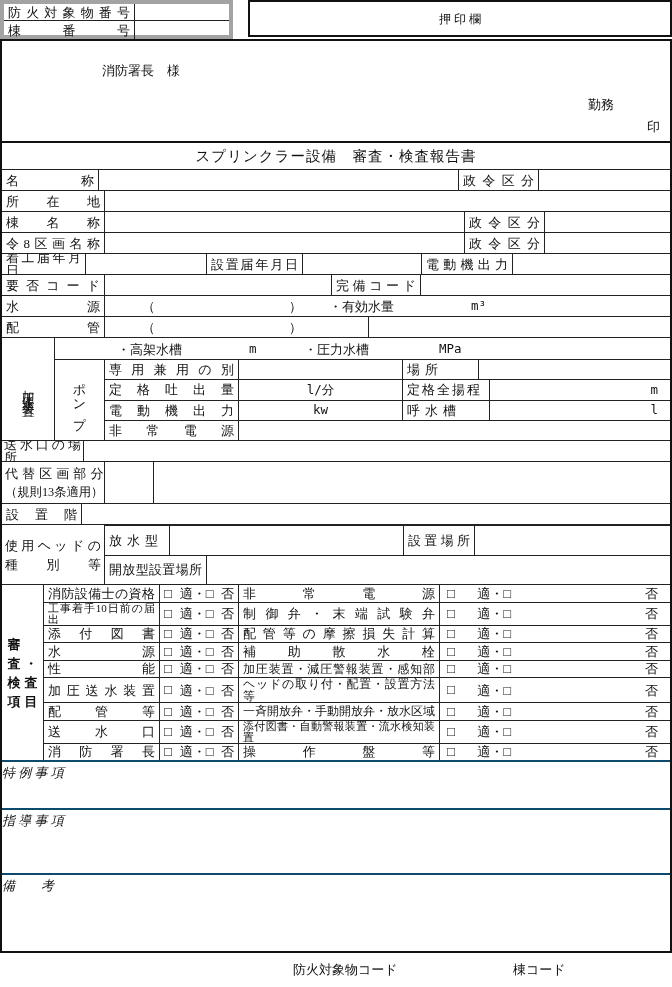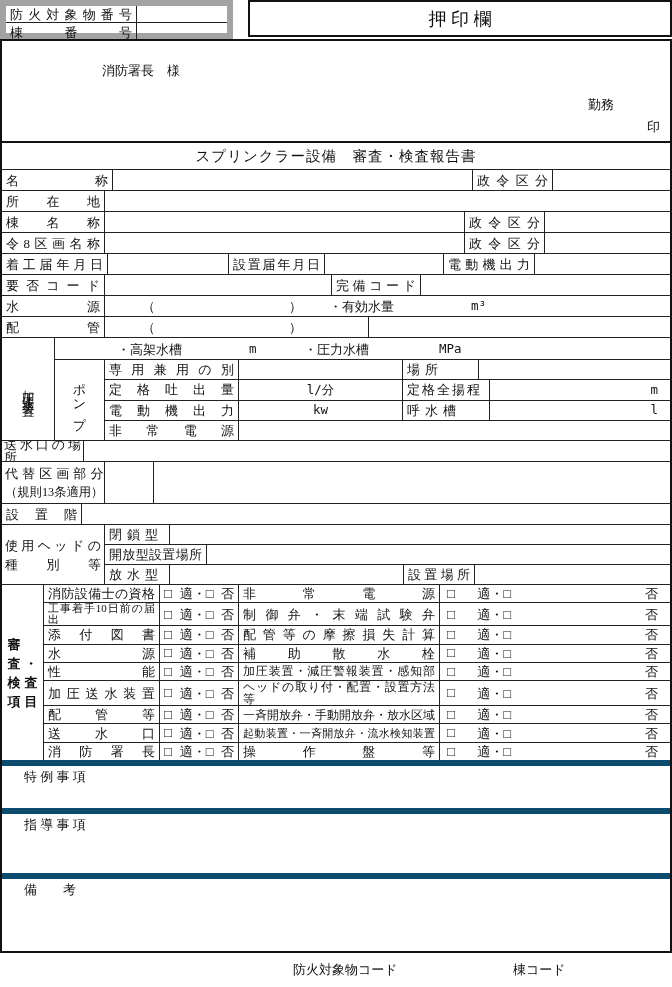--- a/index.html
+++ b/index.html
@@ -5,27 +5,27 @@
   * { margin:0; padding:0; box-sizing:border-box; }
   html,body { background:#fff; }
   .page {
     position:relative; width:672px; height:987px; margin:0 auto;
     background:#fff; color:#111;
     font-family:"Liberation Serif","DejaVu Serif",serif;
     font-size:13px; line-height:1;
   }
   
   .topbar { position:relative; height:39px; }
-  .tl-table { position:absolute; left:0; top:0; width:233px; height:39px; border:6px solid #a3a3a3; }
+  .tl-table { position:absolute; left:0; top:0; width:233px; height:39px; border:4px solid #a3a3a3; }
   .tl-row { display:flex; height:18px; }
   .tl-row.first { border-bottom:1px solid #222; height:17px; }
   .tl-lab { width:131px; border-right:1px solid #222; display:flex; align-items:center; }
   .tl-val { flex:1; }
   .stamp-box { position:absolute; left:248px; top:0; right:0; height:37px; border:2px solid #111;
-               display:flex; align-items:center; justify-content:center; font-size:18px; }
+               display:flex; align-items:center; justify-content:center; font-size:12px; }
   
   .header-box { position:relative; height:104px; border:2px solid #111;text-decoration:underline; }
   .addressee { position:absolute; left:100px; top:23px; }
   .duty { position:absolute; left:586px; top:57px; }
   .seal { position:absolute; left:645px; top:79px; }
   
   .main { border:2px solid #111; border-top:none; height:810px; }
   .trow { height:26px; display:flex; align-items:center; justify-content:center; font-size:14.5px; letter-spacing:1px; }
   .row { display:flex; border-top:1px solid #222; }
   .c { border-right:1px solid #222; display:flex; align-items:center; overflow:hidden; position:relative; }
@@ -48,21 +48,21 @@
   .two-line { display:block; flex:1; padding:0 3px; }
   .two-line div { text-align:justify; text-align-last:justify; line-height:19px; }
   .alt2 { font-size:12.3px; text-align:left !important; text-align-last:left !important; white-space:nowrap; }
   
   .chk-l { display:flex; align-items:center; justify-content:space-between; padding:0 4px; }
   .chk-r { display:flex; align-items:center; padding:0 12px 0 7px; }
   .chk-r .m { margin-left:22px; }
   .chk-r .n { margin-left:auto; }
   .cb { font-size:13.5px; }
   
-  .note { border-top:6px solid #0c4a6e; padding:4px 22px; }
+  .note { border-top:2px solid #0c4a6e; padding:4px 0;font-style:italic; }
   
   .footer { position:relative; height:34px; }
   .fcode1 { position:absolute; left:293px; top:10px; }
   .fcode2 { position:absolute; left:513px; top:10px; }
 </style>
 </head>
 <body>
 
 <div class="page">
 
@@ -92,21 +92,21 @@
     <span class="seal">印</span>
   </div>
 
   <div class="main">
 
     <div class="trow">
         <span>スプリンクラー設備　審査・検査報告書</span>
       </div>
 
     <div class="row" style="height:21px">
-      <div class="c" style="width:111px">
+      <div class="c" style="width:97px">
           <span class="j">名称</span>
         </div>
       <div class="c" style="width:360px"></div>
       <div class="c" style="width:80px">
           <span class="j">政令区分</span>
         </div>
       <div class="c last"></div>
     </div>
 
     <div class="row" style="height:21px">
@@ -132,21 +132,21 @@
           <span class="j">令8区画名称</span>
         </div>
       <div class="c" style="width:360px"></div>
       <div class="c" style="width:80px">
           <span class="j">政令区分</span>
         </div>
       <div class="c last"></div>
     </div>
 
     <div class="row" style="height:21px">
-      <div class="c" style="width:106px">
+      <div class="c" style="width:84px">
           <span class="j">着工届年月日</span>
         </div>
       <div class="c" style="width:121px"></div>
       <div class="c" style="width:96px">
           <span class="j">設置届年月日</span>
         </div>
       <div class="c" style="width:119px"></div>
       <div class="c" style="width:91px">
           <span class="j">電動機出力</span>
         </div>
@@ -280,42 +280,36 @@
     </div>
 
     <div class="row" style="height:60px">
       <div class="c" style="width:103px">
         <span class="two-line">
           <div>使用ヘッドの</div>
           <div>種別等</div>
         </span>
       </div>
       <div class="col">
-        <div class="subrow first">
-          <div class="c" style="width:65px">
-              <span class="ls5">閉鎖型</span>
-            </div>
-          <div class="c last"></div>
-        </div>
-        <div class="subrow">
-          <div class="c" style="width:102px">
-              <span class="j">開放型設置場所</span>
-            </div>
-          <div class="c last"></div>
-        </div>
         <div class="subrow">
           <div class="c" style="width:65px">
               <span class="ls5">放水型</span>
             </div>
           <div class="c" style="width:234px"></div>
           <div class="c" style="width:71px">
               <span class="j">設置場所</span>
             </div>
           <div class="c last"></div>
         </div>
+        <div class="subrow">
+          <div class="c" style="width:102px">
+              <span class="j">開放型設置場所</span>
+            </div>
+          <div class="c last"></div>
+        </div>
       </div>
     </div>
 
     <div class="row" style="height:176px">
       <div class="c vcell" style="width:42px">
         <span class="wrapcell">審査・検査項目</span>
       </div>
       <div class="col">
 
         <div class="subrow first">
@@ -454,21 +448,21 @@
         <div class="subrow">
           <div class="c" style="width:116px">
               <span class="j">送水口</span>
             </div>
           <div class="c chk-l" style="width:79px">
               <span class="cb">□</span>
               <span>適・□</span>
               <span>否</span>
             </div>
           <div class="c" style="width:201px">
-              <span class="j fs11">起動装置・一斉開放弁・流水検知装置</span>
+              <span class="j fs11">添付図書・自動警報装置・流水検知装置</span>
             </div>
           <div class="c last chk-r">
               <span class="cb">□</span>
               <span class="m">適・□</span>
               <span class="n">否</span>
             </div>
         </div>
 
         <div class="subrow">
           <div class="c" style="width:116px">

